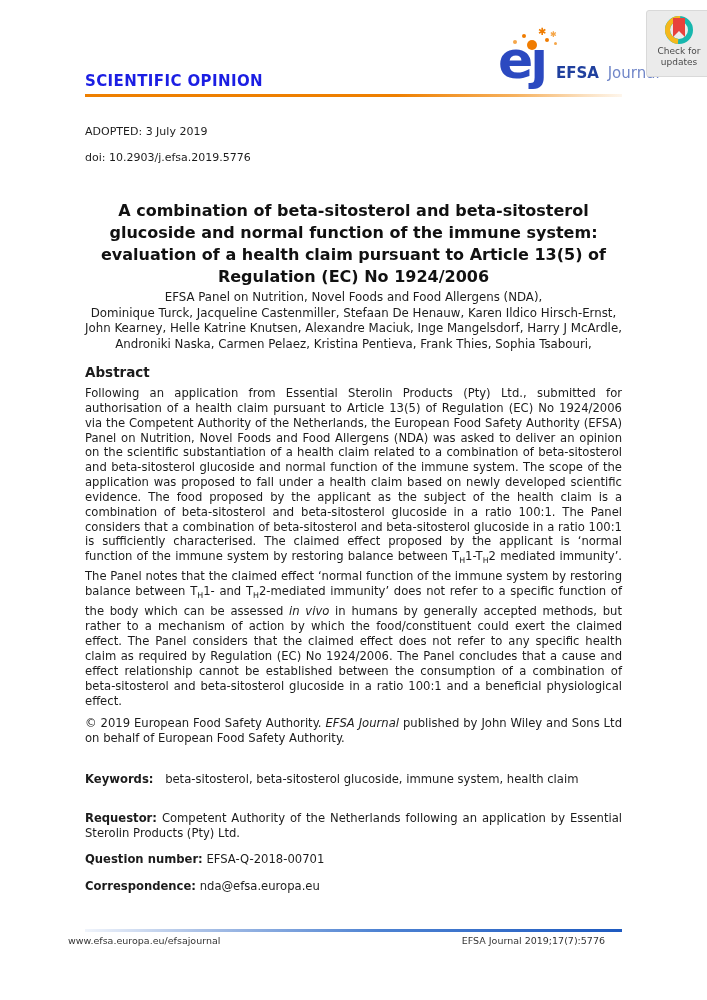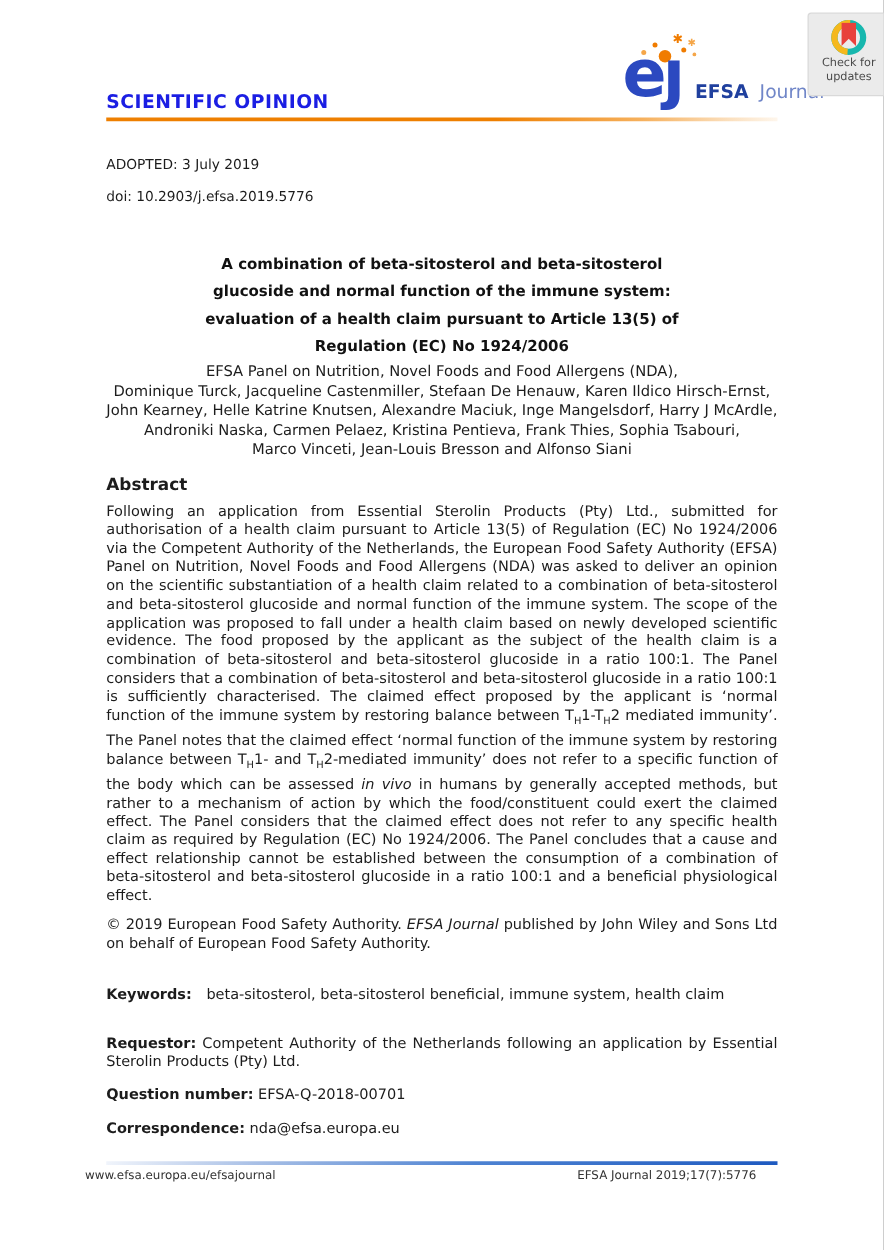--- a/index.html
+++ b/index.html
@@ -60,21 +60,21 @@
     position:absolute; left:8px; top:2px; width:12px; height:19px;
     background:#e8413c;
     clip-path:polygon(0 0,100% 0,100% 100%,50% 68%,0 100%);
   }
   .badge-text { font-size:9px; line-height:11px; color:#4a4a4a; }
   
   .content { position:absolute; left:85px; top:125px; width:537px; }
   .meta-line { font-size:11px; line-height:13px; margin-bottom:13px; }
   .doc-title {
     margin-top:36px; text-align:center;
-    font-size:12px; font-weight:bold; line-height:22px; color:#111;
+    font-size:16px; font-weight:bold; line-height:22px; color:#111;
   }
   .doc-title div { white-space:nowrap; }
   .authors { margin-top:2px; text-align:center; font-size:11.8px; line-height:15.5px; }
   .authors div { white-space:nowrap; }
   .abs-heading { margin-top:12px; font-size:13.5px; font-weight:bold; }
   .abs-body {
     margin-top:6px; font-size:11.6px; line-height:14.85px;
     text-align:justify;
   }
   .abs-body sub, .copyright sub { font-size:.68em; }
@@ -141,30 +141,29 @@
         <div>glucoside and normal function of the immune system:</div>
         <div>evaluation of a health claim pursuant to Article 13(5) of</div>
         <div>Regulation (EC) No 1924/2006</div>
       </div>
 
     <div class="authors">
         <div>EFSA Panel on Nutrition, Novel Foods and Food Allergens (NDA),</div>
         <div>Dominique Turck, Jacqueline Castenmiller, Stefaan De Henauw, Karen Ildico Hirsch-Ernst,</div>
         <div>John Kearney, Helle Katrine Knutsen, Alexandre Maciuk, Inge Mangelsdorf, Harry J McArdle,</div>
         <div>Androniki Naska, Carmen Pelaez, Kristina Pentieva, Frank Thies, Sophia Tsabouri,</div>
-        <div>Marco Vinceti, Jean-Louis Bresson and Alfonso Siani</div>
       </div>
 
     <div class="abs-heading">Abstract</div>
     <div class="abs-body"><span>Following an application from Essential Sterolin Products (Pty) Ltd., submitted for authorisation of a health claim pursuant to Article 13(5) of Regulation (EC) No 1924/2006 via the Competent Authority of the Netherlands, the European Food Safety Authority (EFSA) Panel on Nutrition, Novel Foods and Food Allergens (NDA) was asked to deliver an opinion on the scientific substantiation of a health claim related to a combination of beta-sitosterol and beta-sitosterol glucoside and normal function of the immune system. The scope of the application was proposed to fall under a health claim based on newly developed scientific evidence. The food proposed by the applicant as the subject of the health claim is a combination of beta-sitosterol and beta-sitosterol glucoside in a ratio 100:1. The Panel considers that a combination of beta-sitosterol and beta-sitosterol glucoside in a ratio 100:1 is sufficiently characterised. The claimed effect proposed by the applicant is ‘normal function of the immune system by restoring balance between T</span><sub>H</sub><span>1-T</span><sub>H</sub><span>2 mediated immunity’. The Panel notes that the claimed effect ‘normal function of the immune system by restoring balance between T</span><sub>H</sub><span>1- and T</span><sub>H</sub><span>2-mediated immunity’ does not refer to a specific function of the body which can be assessed </span><i>in vivo</i><span> in humans by generally accepted methods, but rather to a mechanism of action by which the food/constituent could exert the claimed effect. The Panel considers that the claimed effect does not refer to any specific health claim as required by Regulation (EC) No 1924/2006. The Panel concludes that a cause and effect relationship cannot be established between the consumption of a combination of beta-sitosterol and beta-sitosterol glucoside in a ratio 100:1 and a beneficial physiological effect.</span></div>
     <div class="copyright"><span>© 2019 European Food Safety Authority. </span><i>EFSA Journal</i><span> published by John Wiley and Sons Ltd on behalf of European Food Safety Authority.</span></div>
 
     <div class="kv keywords-row">
       <span class="lbl">Keywords:</span>
-      <span>beta-sitosterol, beta-sitosterol beneficial, immune system, health claim</span>
+      <span>beta-sitosterol, beta-sitosterol glucoside, immune system, health claim</span>
     </div>
 
     <div class="kv requestor-row">
       <span class="lbl">Requestor:</span>
       <span>Competent Authority of the Netherlands following an application by Essential Sterolin Products (Pty) Ltd.</span>
     </div>
 
     <div class="kv question-row">
       <span class="lbl">Question number:</span>
       <span>EFSA-Q-2018-00701</span>

